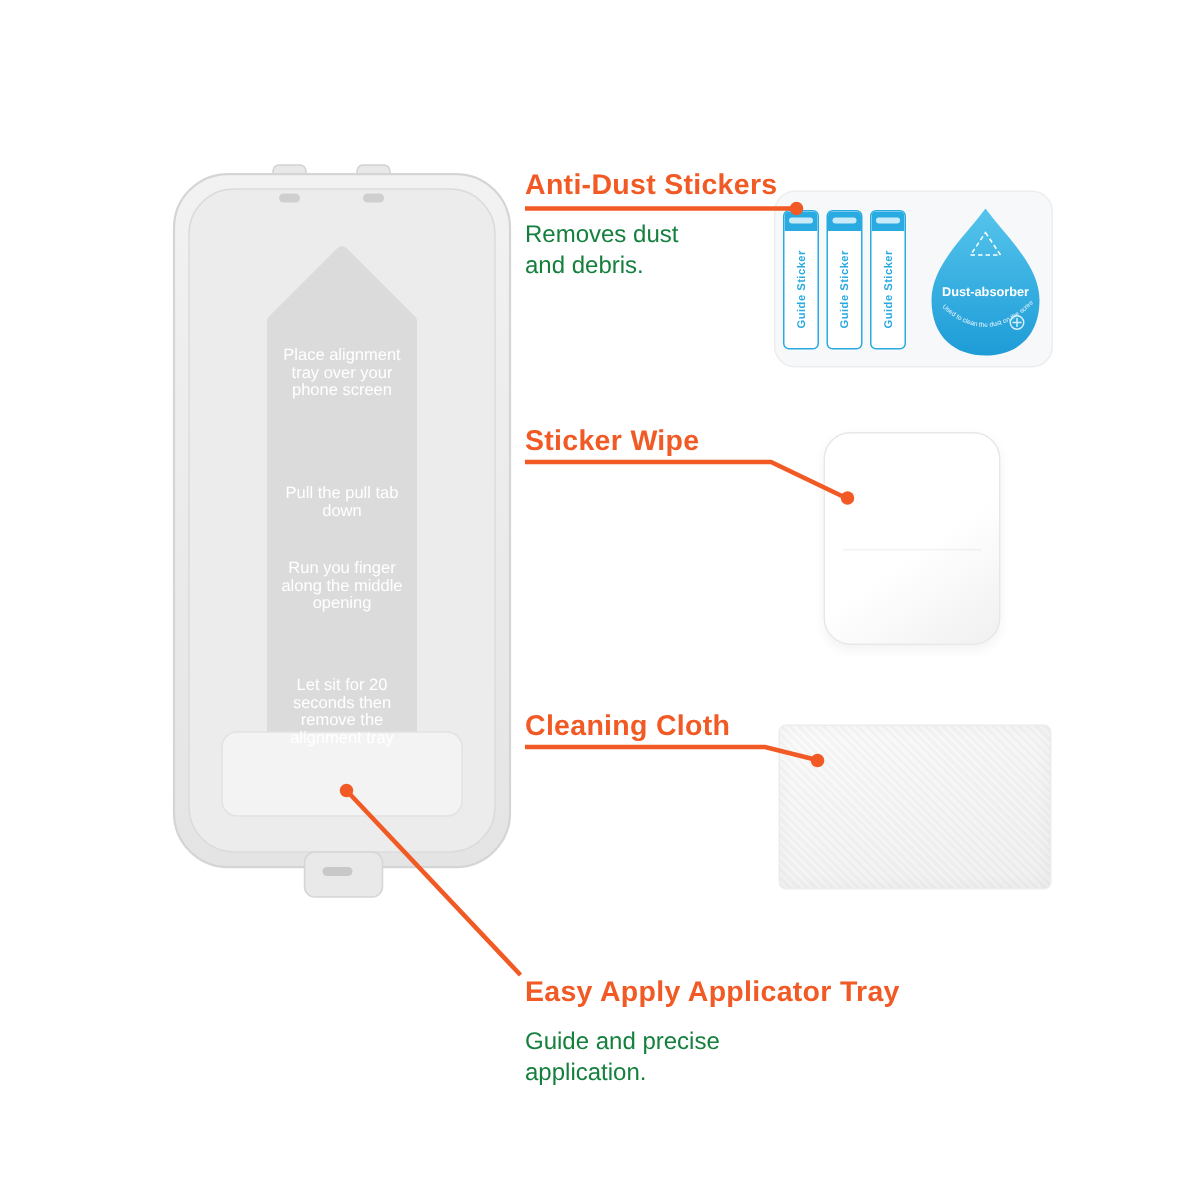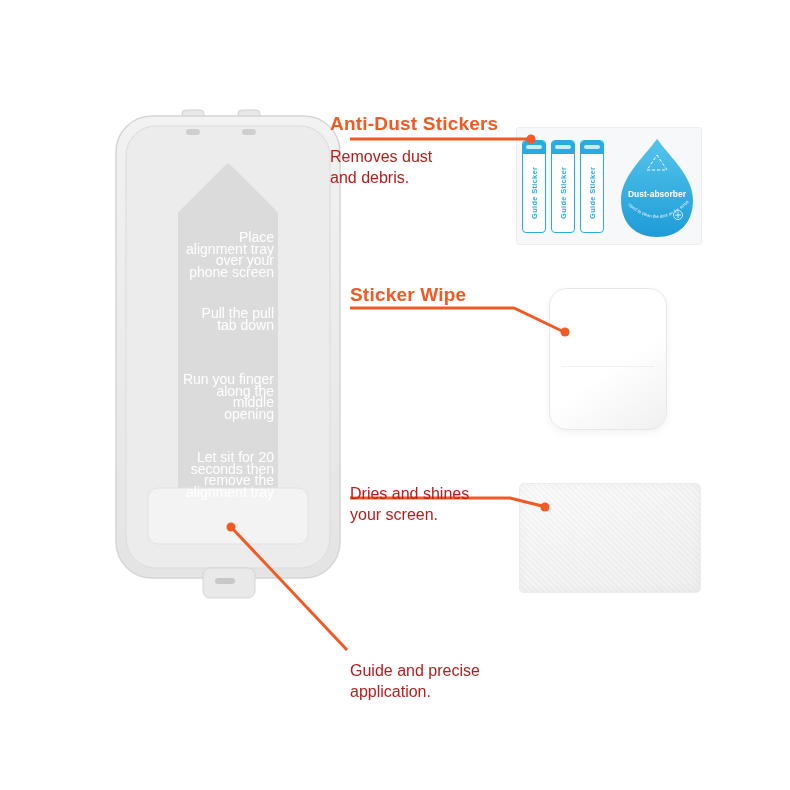--- a/index.html
+++ b/index.html
@@ -3,27 +3,27 @@
 <meta charset="utf-8">
 <style>
   *{margin:0;padding:0;box-sizing:border-box}
   html,body{background:#ffffff}
   body{font-family:"Liberation Sans",sans-serif;-webkit-font-smoothing:antialiased}
   .canvas{position:relative;width:790px;height:790px;background:#ffffff;overflow:hidden;margin:0 auto}
 
   
   .tray{position:absolute;left:112px;top:108px;width:232px;height:496px}
   .tray svg{position:absolute;inset:0;display:block}
-  .tray-step{position:absolute;left:70px;width:92px;text-align:right;color:#ffffff;
-             font-size:14px;line-height:11.5px;font-weight:500}
-  .step1{top:124px}.step2{top:200px}.step3{top:266px}.step4{top:344px}
+  .tray-step{position:absolute;left:70px;width:92px;text-align:center;color:#ffffff;
+             font-size:11px;line-height:11.5px;font-weight:500}
+  .step1{top:124px}.step2{top:216px}.step3{top:266px}.step4{top:344px}
 
   
   .sticker-card{position:absolute;left:516px;top:127px;width:186px;height:118px;
-                background:#F7F8F9;border:1px solid #EDEDED;border-radius:3px}
+                background:#F7F8F9;border:1px solid #EDEDED;border-radius:14px}
   .guide-sticker{position:absolute;top:12px;width:24px;height:93px;background:#ffffff;
                  border:1.5px solid #29ABE2;border-radius:4px;display:flex;
                  flex-direction:column;overflow:hidden}
   .gs1{left:5px}.gs2{left:34px}.gs3{left:63px}
   .gs-cap{height:13px;background:#29ABE2;position:relative;flex:none}
   .gs-cap::after{content:"";position:absolute;left:3px;right:3px;top:4px;height:4px;
                  border-radius:2px;background:rgba(255,255,255,.75)}
   .gs-label{flex:1;display:flex;align-items:center;justify-content:center;
             writing-mode:vertical-rl;transform:rotate(180deg);font-size:7.5px;
             font-weight:bold;color:#29ABE2;letter-spacing:.3px;white-space:nowrap}
@@ -43,22 +43,22 @@
            linear-gradient(160deg,#FBFBFB,#F0F0F0);
          border:1px solid #ECECEC;box-shadow:inset 0 0 12px rgba(0,0,0,.04)}
 
   
   .lines{position:absolute;inset:0;pointer-events:none}
 
   
   .callout{position:absolute}
   .callout h2{font-size:19px;line-height:24px;color:#F15A24;white-space:nowrap;
               letter-spacing:.2px;font-weight:bold}
-  .callout p{margin-top:10px;font-size:16px;line-height:21px;color:#b91c1c;font-weight:500}
-  .c1{left:330px;top:112px}.c1 p{width:122px}
+  .callout p{margin-top:10px;font-size:16px;line-height:21px;color:#15803d;font-weight:500}
+  .c1{left:350px;top:112px}.c1 p{width:122px}
   .c2{left:350px;top:283px}.c2 p{width:160px}
   .c3{left:350px;top:473px}.c3 p{width:132px}
   .c4{left:350px;top:650px}.c4 p{width:160px}
 </style>
 </head>
 <body>
 
 <div class="canvas">
 
   <div class="tray">
@@ -144,19 +144,20 @@
   </svg>
 
   <div class="callout c1">
     <h2>Anti-Dust Stickers</h2>
     <p>Removes dust and debris.</p>
   </div>
   <div class="callout c2">
     <h2>Sticker Wipe</h2>
   </div>
   <div class="callout c3">
-    <p>Dries and shines your screen.</p>
+    <h2>Cleaning Cloth</h2>
   </div>
   <div class="callout c4">
+    <h2>Easy Apply Applicator Tray</h2>
     <p>Guide and precise application.</p>
   </div>
 
 </div>
 
 </body></html>

